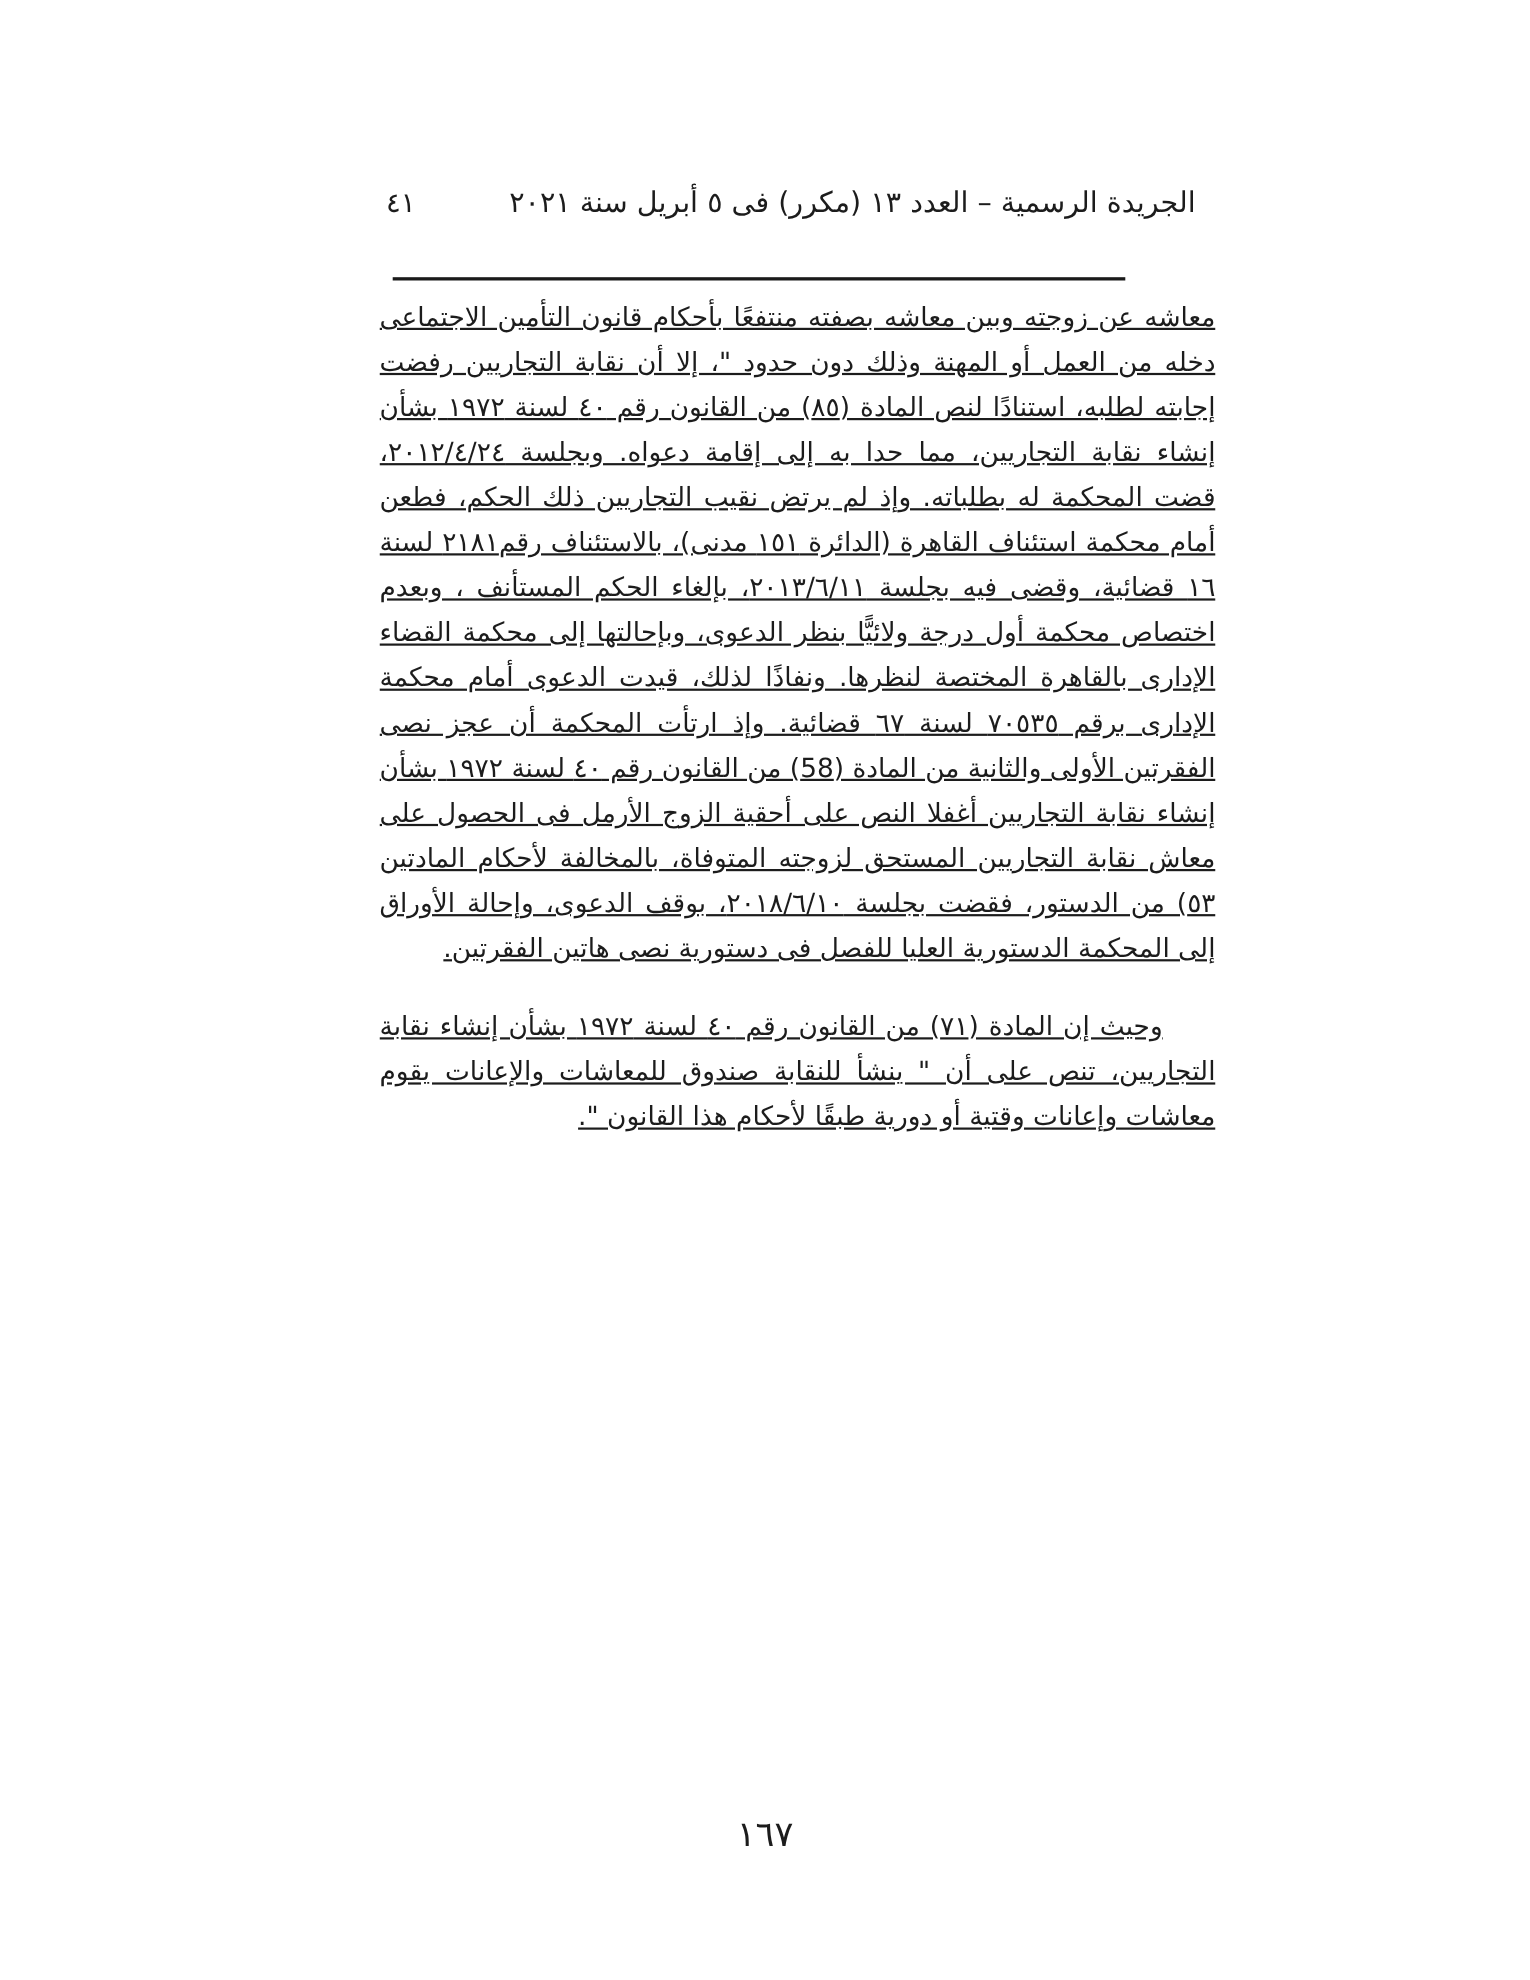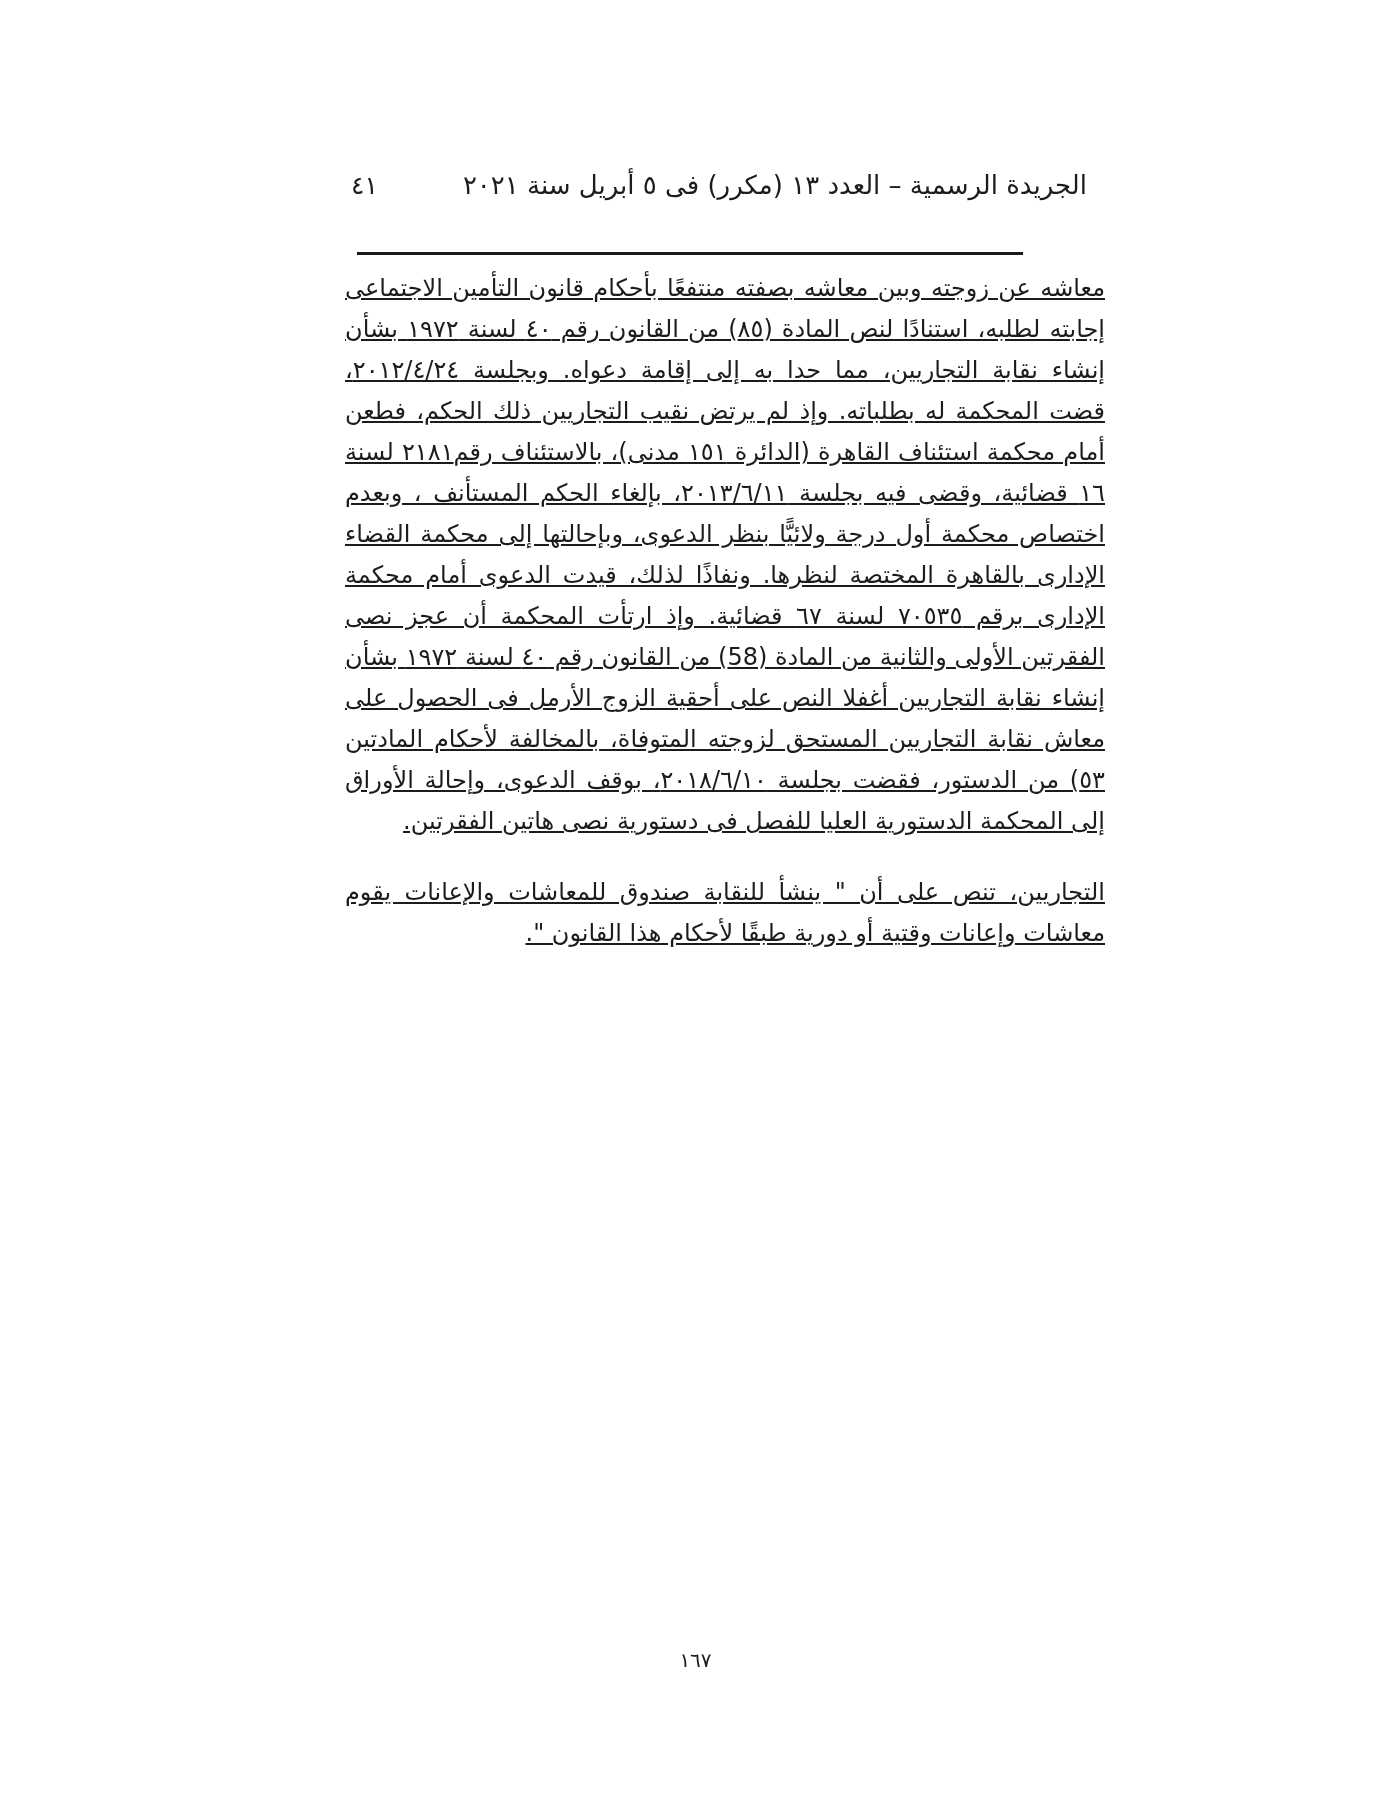--- a/index.html
+++ b/index.html
@@ -72,56 +72,58 @@
   }
   .para2 {
     margin-top: 30px;
   }
   .footer-pagenum {
     position: absolute;
     top: 1648px;
     left: 0;
     width: 100%;
     text-align: center;
-    font-size: 20px;
+    font-size: 32px;
     direction: rtl;
   }
 </style>
 </head>
 <body>
 
 <div class="page">
 
   <div class="header-row">
     <span class="header-title">الجريدة الرسمية – العدد ١٣ (مكرر) فى ٥ أبريل سنة ٢٠٢١</span>
     <span class="header-pagenum">٤١</span>
   </div>
 
   <div class="header-rule"></div>
 
   <div class="content">
 
     <div class="para1">
       <div class="ln j">معاشه عن زوجته وبين معاشه بصفته منتفعًا بأحكام قانون التأمين الاجتماعى</div>
+      <div class="ln j">دخله من العمل أو المهنة وذلك دون حدود "، إلا أن نقابة التجاريين رفضت</div>
       <div class="ln j">إجابته لطلبه، استنادًا لنص المادة (٨٥) من القانون رقم ٤٠ لسنة ١٩٧٢ بشأن</div>
       <div class="ln j">إنشاء نقابة التجاريين، مما حدا به إلى إقامة دعواه. وبجلسة ٢٠١٢/٤/٢٤،</div>
       <div class="ln j">قضت المحكمة له بطلباته. وإذ لم يرتض نقيب التجاريين ذلك الحكم، فطعن عليه</div>
       <div class="ln j">أمام محكمة استئناف القاهرة (الدائرة ١٥١ مدنى)، بالاستئناف رقم٢١٨١ لسنة</div>
       <div class="ln j">١٦ قضائية، وقضى فيه بجلسة ٢٠١٣/٦/١١، بإلغاء الحكم المستأنف ، وبعدم</div>
       <div class="ln j">اختصاص محكمة أول درجة ولائيًّا بنظر الدعوى، وبإحالتها إلى محكمة القضاء</div>
       <div class="ln j">الإدارى بالقاهرة المختصة لنظرها. ونفاذًا لذلك، قيدت الدعوى أمام محكمة القضاء</div>
       <div class="ln j">الإدارى برقم ٧٠٥٣٥ لسنة ٦٧ قضائية. وإذ ارتأت المحكمة أن عجز نصى</div>
       <div class="ln j">الفقرتين الأولى والثانية من المادة (58) من القانون رقم ٤٠ لسنة ١٩٧٢ بشأن</div>
       <div class="ln j">إنشاء نقابة التجاريين أغفلا النص على أحقية الزوج الأرمل فى الحصول على</div>
       <div class="ln j">معاش نقابة التجاريين المستحق لزوجته المتوفاة، بالمخالفة لأحكام المادتين (١١،</div>
       <div class="ln j">٥٣) من الدستور، فقضت بجلسة ٢٠١٨/٦/١٠، بوقف الدعوى، وإحالة الأوراق</div>
       <div class="ln e">إلى المحكمة الدستورية العليا للفصل فى دستورية نصى هاتين الفقرتين.</div>
     </div>
 
     <div class="para2">
+      <div class="ln j indent">وحيث إن المادة (٧١) من القانون رقم ٤٠ لسنة ١٩٧٢ بشأن إنشاء نقابة</div>
       <div class="ln j">التجاريين، تنص على أن " ينشأ للنقابة صندوق للمعاشات والإعانات يقوم بترتيب</div>
       <div class="ln e">معاشات وإعانات وقتية أو دورية طبقًا لأحكام هذا القانون ".</div>
     </div>
 
   </div>
 
   <div class="footer-pagenum">١٦٧</div>
 
 </div>
 

